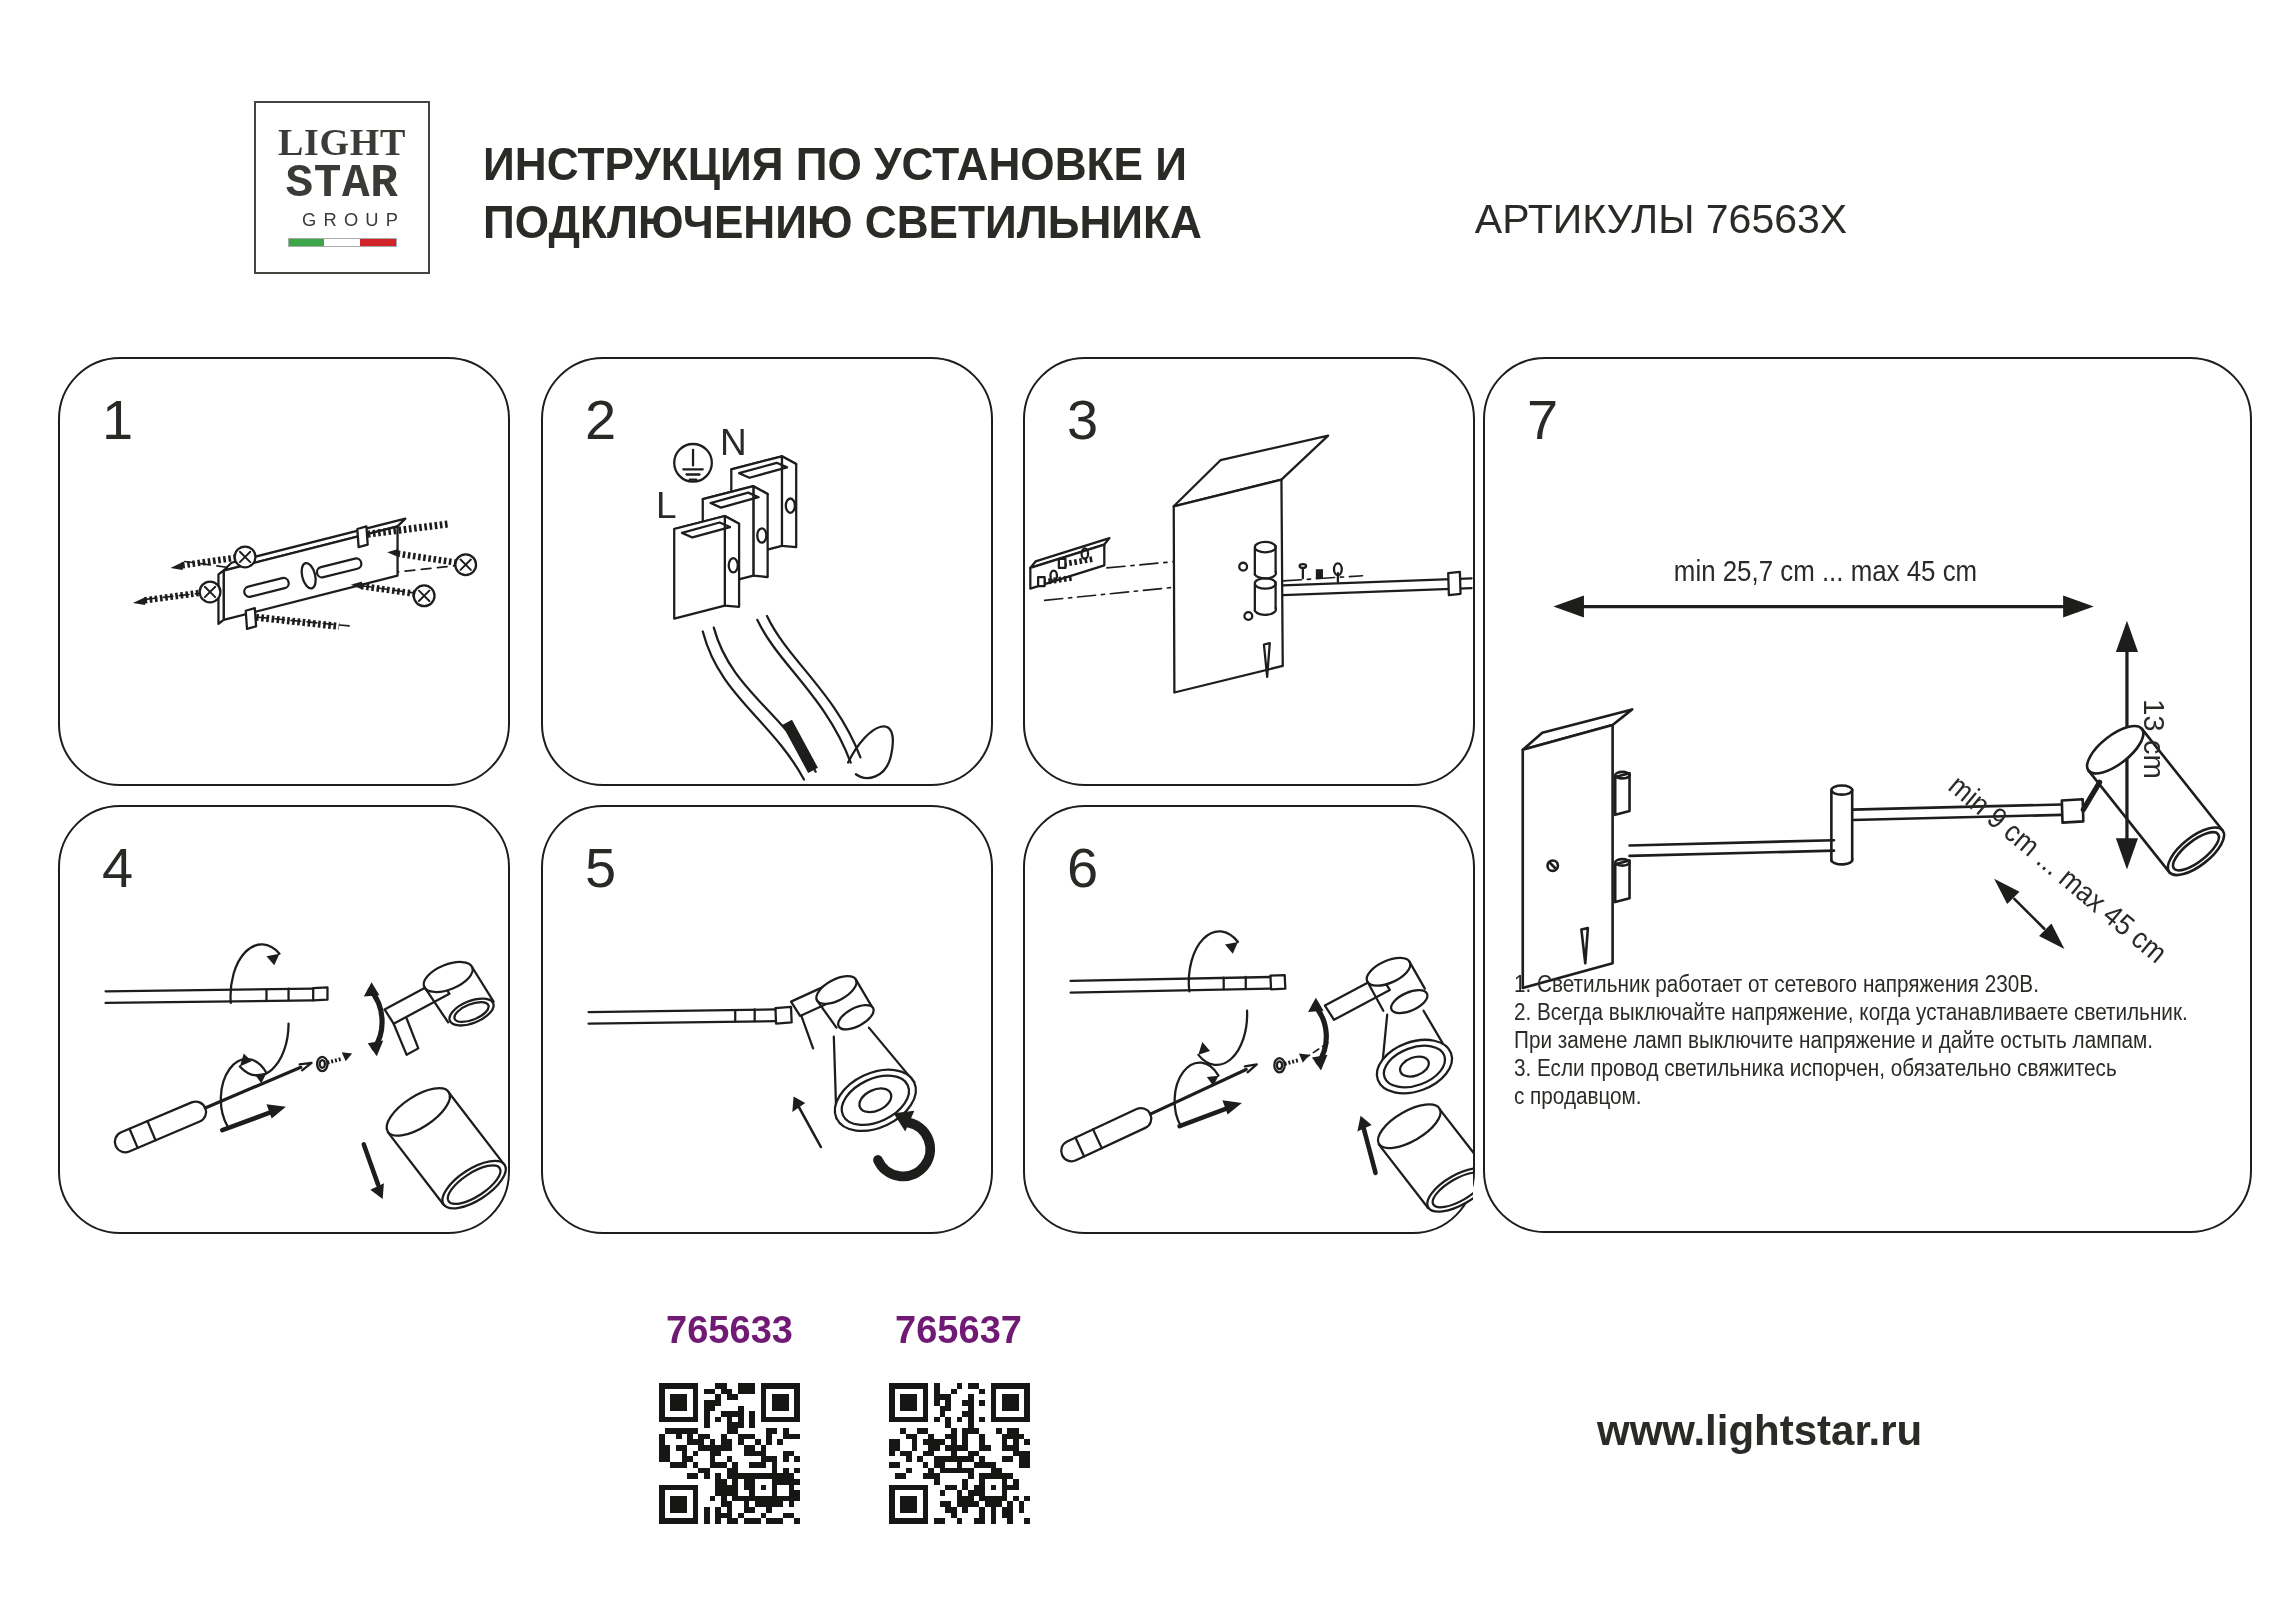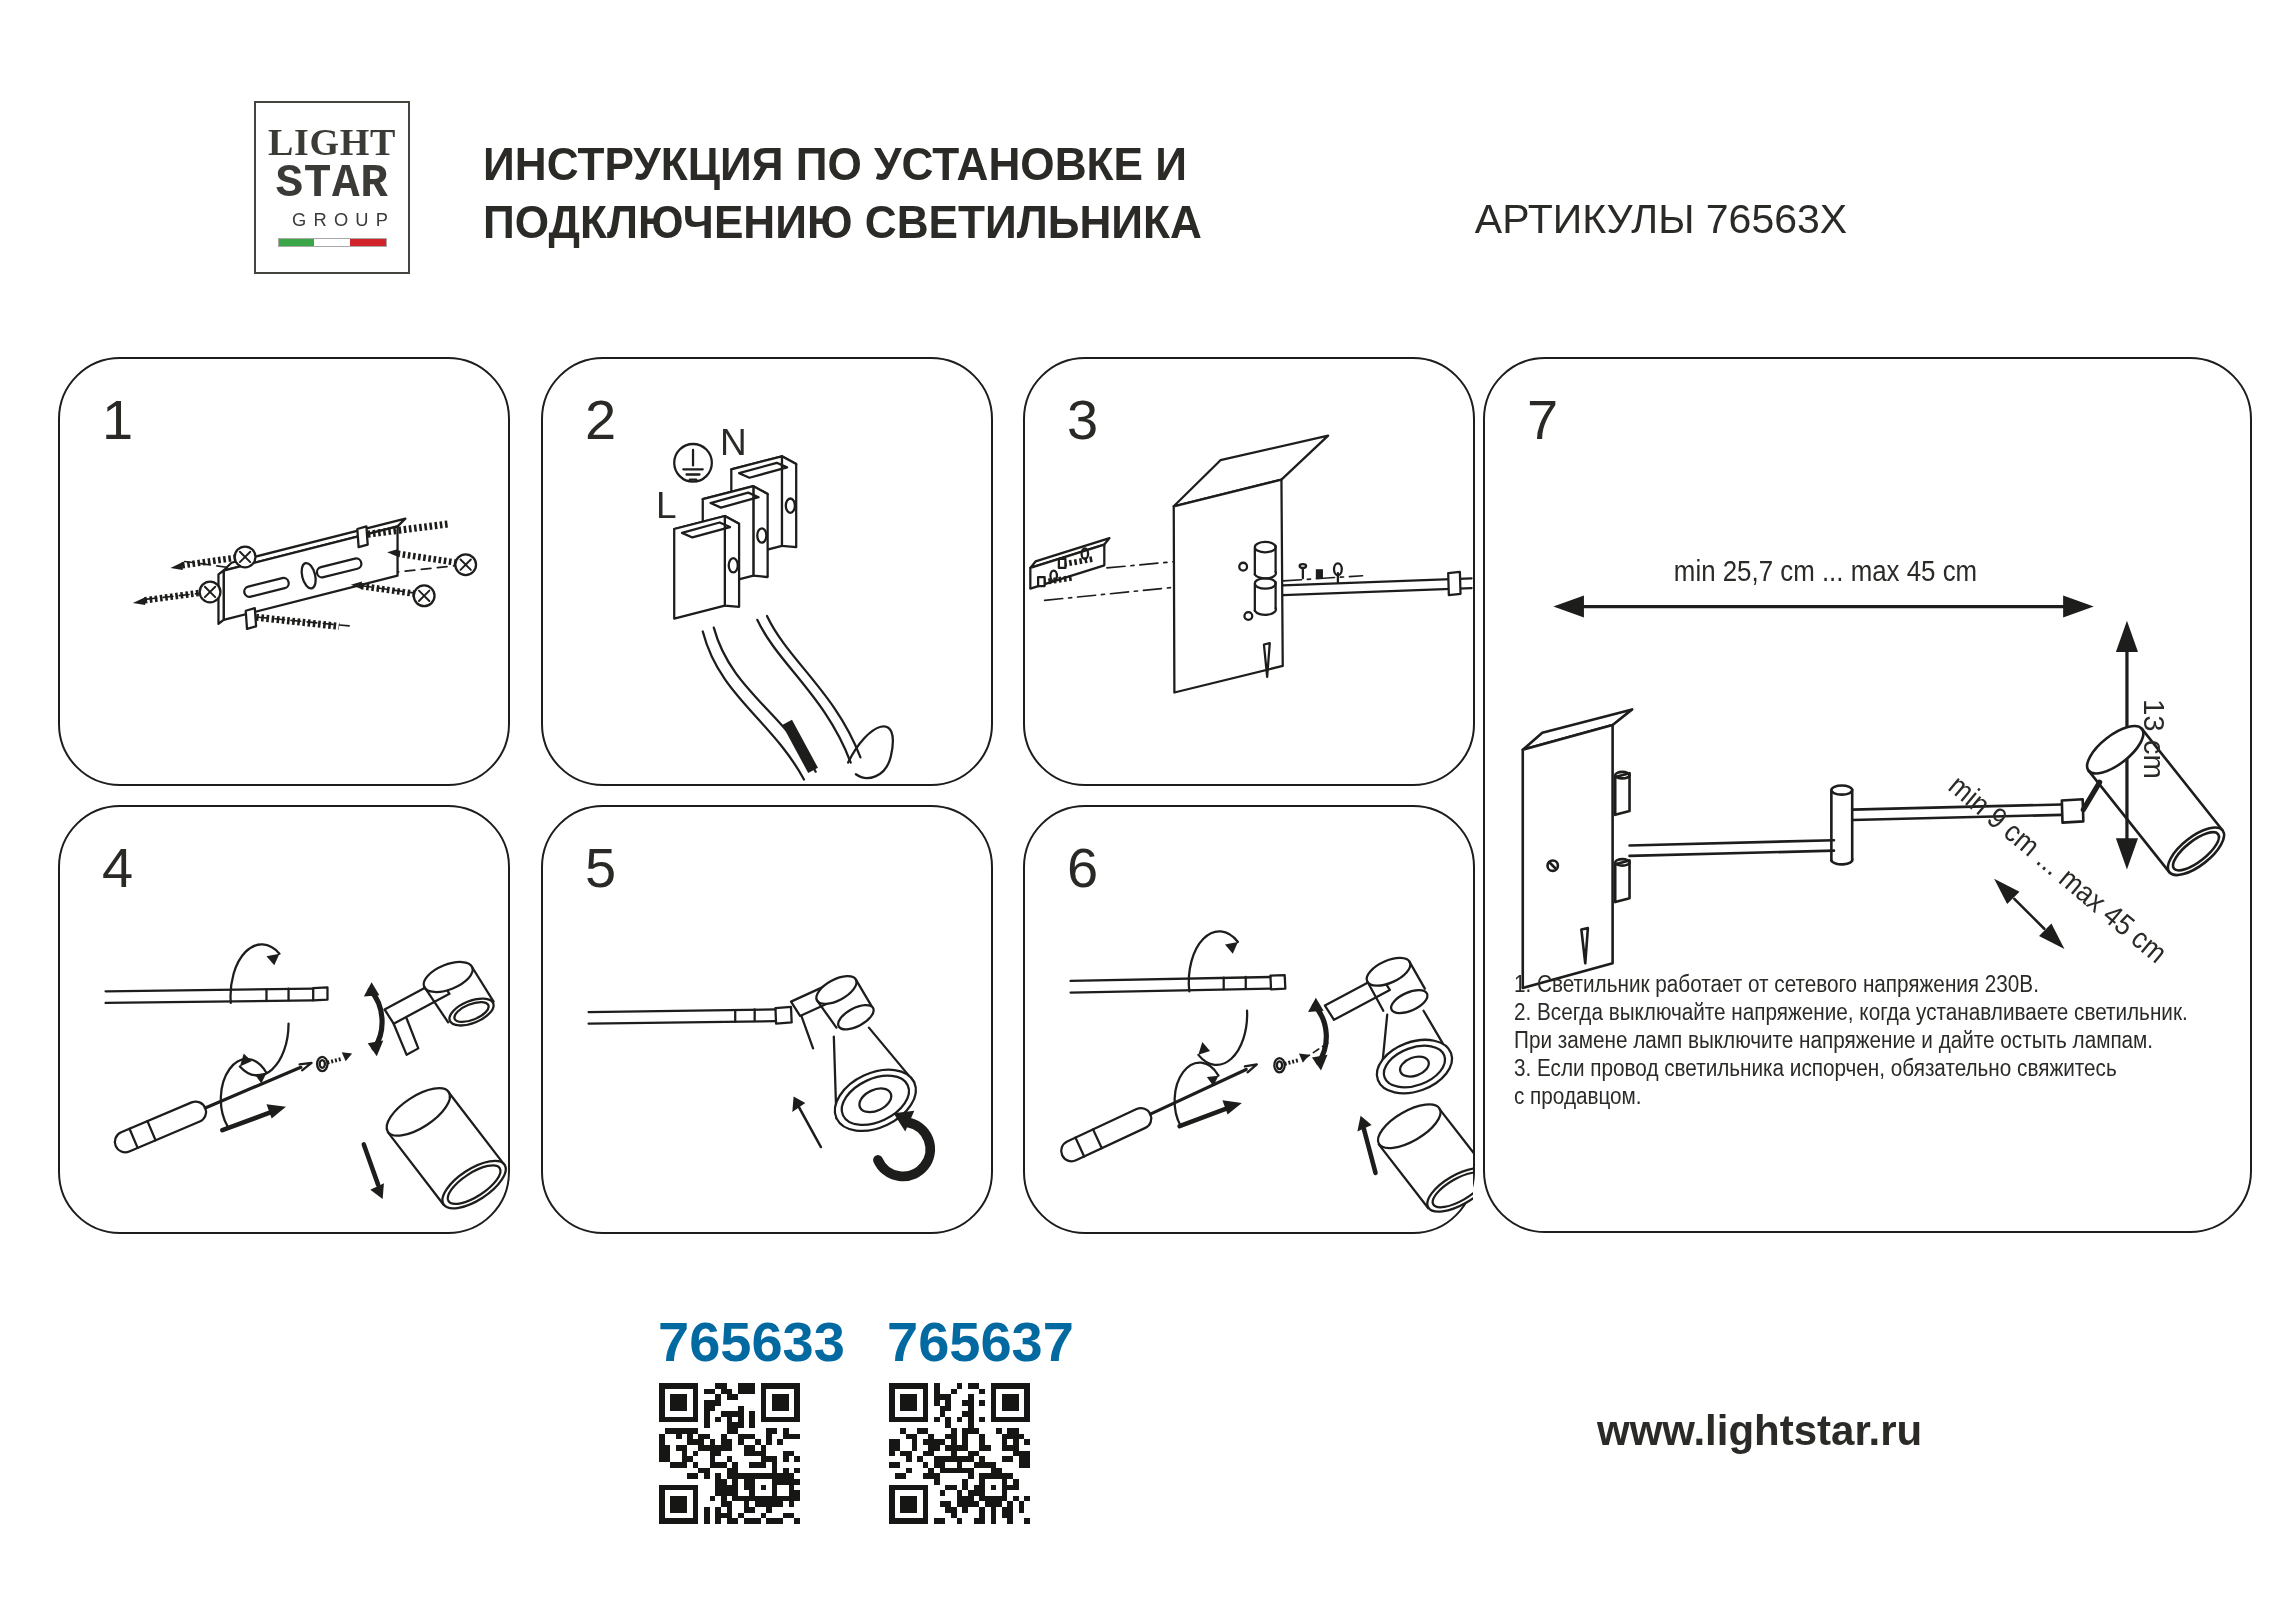--- a/index.html
+++ b/index.html
@@ -4,21 +4,21 @@
 <style>
   :root{
     --ink:#1d1d1b;
     --text:#2b2a27;
   }
   html,body{margin:0;padding:0;background:#ffffff;}
   .page{position:relative;width:2295px;height:1623px;background:#fff;overflow:hidden;
         font-family:"Liberation Sans", sans-serif;color:var(--text);}
 
   
-  .logo-box{position:absolute;left:254px;top:101px;width:156px;height:173px;
+  .logo-box{position:absolute;left:254px;top:101px;width:176px;height:173px;
             border:2px solid #45443f;box-sizing:border-box;
             display:flex;flex-direction:column;align-items:center;justify-content:flex-start;
             padding-top:19.6px;}
   .logo-light{font-family:"Liberation Serif", serif;font-weight:bold;font-size:38px;line-height:38px;color:#3b3a37;letter-spacing:0.7px;}
   .logo-star{font-family:Liberation Mono, monospace;font-weight:bold;font-size:46px;line-height:46px;color:#3b3a37;letter-spacing:0.7px;}
   .logo-group{font-size:18.3px;line-height:19.6px;color:#3b3a37;letter-spacing:7.2px;margin-top:3.9px;padding-left:7.2px;margin-left:16px;}
   .logo-flag{width:107px;height:7.2px;margin-top:7.9px;display:flex;border:0.7px solid #aaa;}
   .logo-flag .f-green{flex:1;}
   .logo-flag .f-white{flex:1;background:#fff;}
   .logo-flag .f-red{flex:1;}
@@ -50,21 +50,21 @@
          font-size:29.4px;color:var(--text);transform:scaleX(.88);transform-origin:center;white-space:nowrap;}
   .dim-v{position:absolute;left:652px;top:340px;height:183px;writing-mode:vertical-rl;
          font-size:29.4px;color:var(--text);white-space:nowrap;}
   .dim-d{position:absolute;left:573px;top:510px;transform:translate(-50%,-50%) rotate(40deg) scaleX(.9);
          font-size:29.4px;color:var(--text);white-space:nowrap;}
   .notes{position:absolute;left:29px;top:611px;width:720px;font-size:23px;line-height:28px;
          color:var(--text);transform:scaleX(.9);transform-origin:left top;}
   .notes div{white-space:nowrap;}
 
   
-  .qr-label{position:absolute;width:143px;text-align:center;font-weight:bold;font-size:56px;color:#0369a1;}
+  .qr-label{position:absolute;width:143px;text-align:center;font-weight:bold;font-size:38px;color:#701a75;}
   .qr-l1{left:658px;top:1309px;}
   .qr-l2{left:887px;top:1309px;}
   .qr{position:absolute;width:141px;height:141px;top:1383px;display:grid;
       grid-template-columns:repeat(25,1fr);grid-template-rows:repeat(25,1fr);}
   .qr-1{left:659px;}
   .qr-2{left:889px;}
   .qr i{display:block;}
   .qr i.b{background:#161614;}
 
   .website{position:absolute;left:1597px;top:1407px;width:340px;

